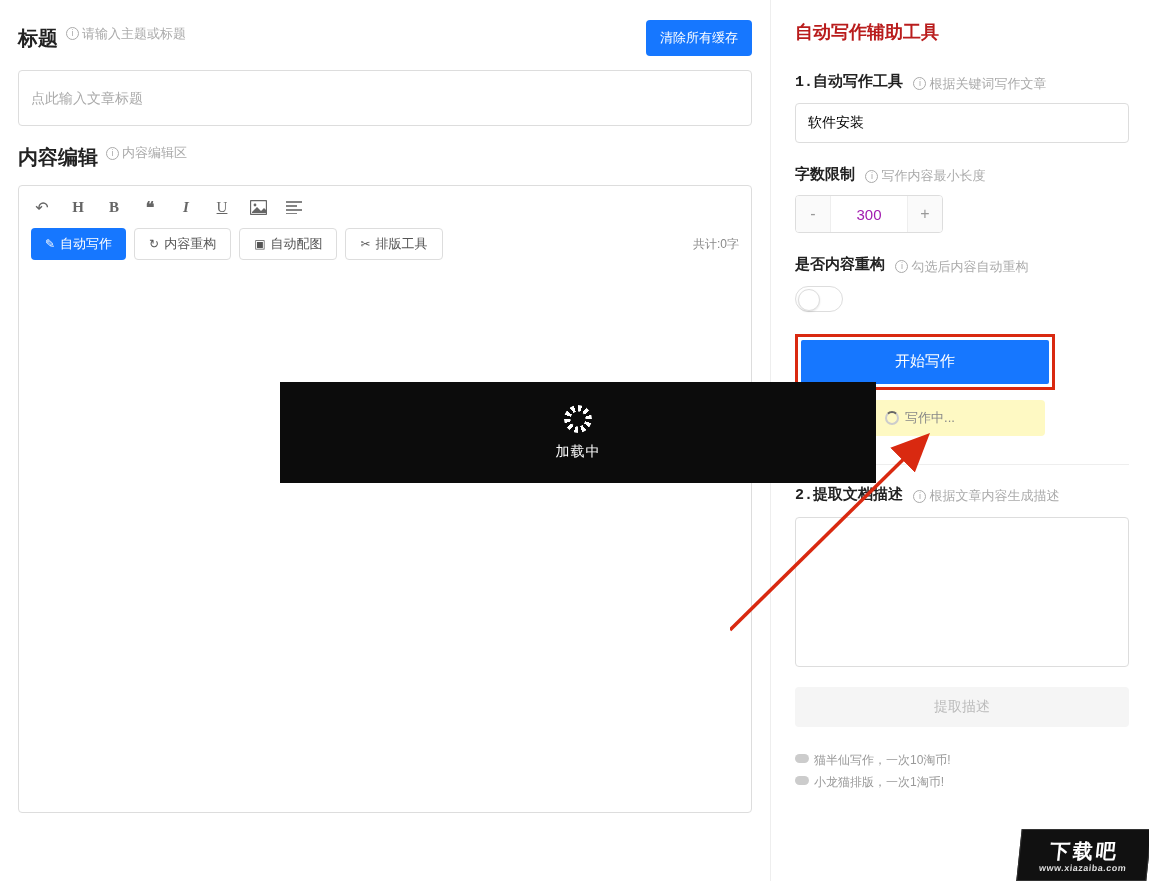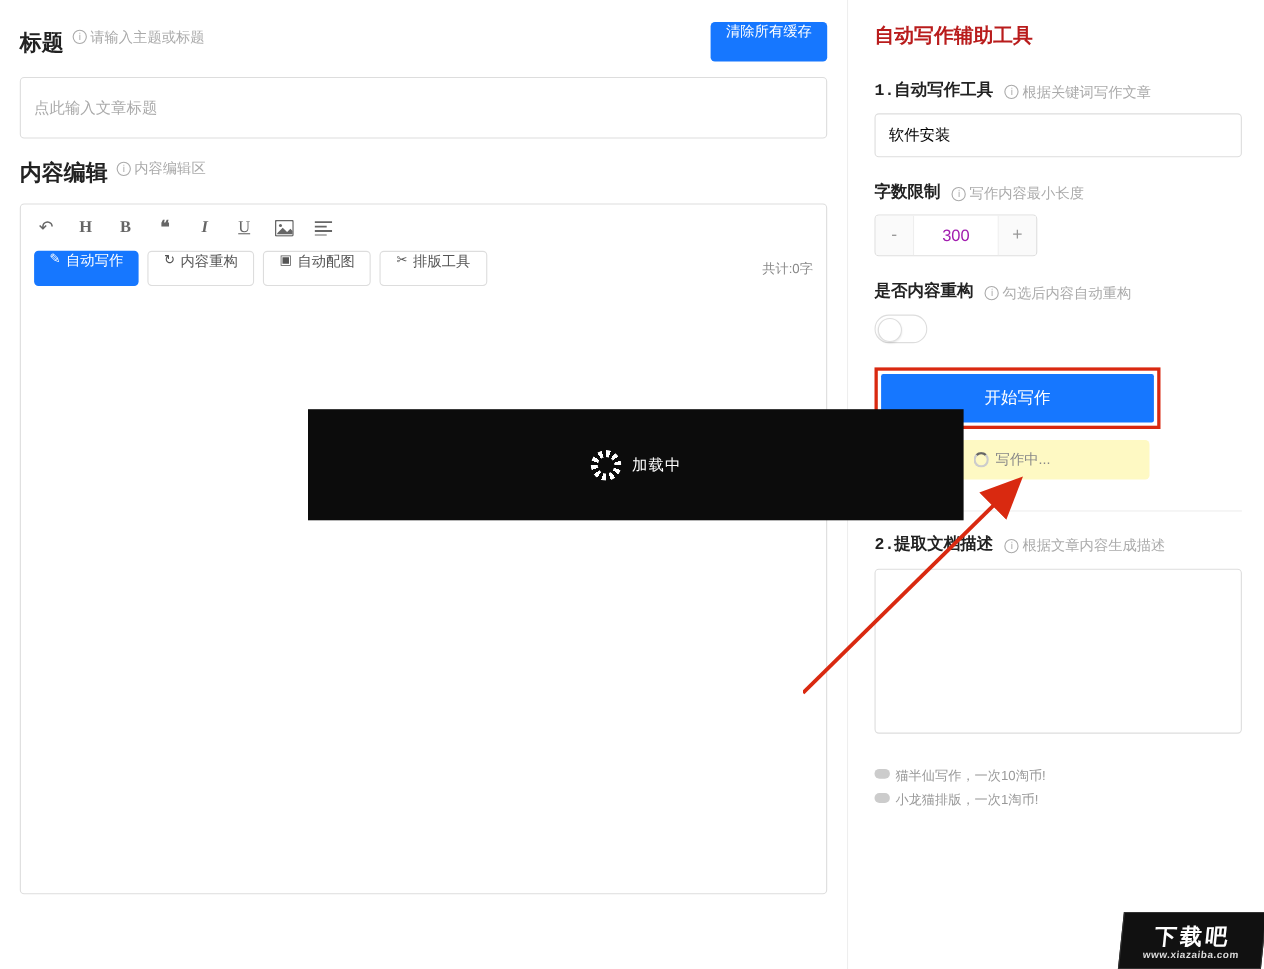--- a/index.html
+++ b/index.html
@@ -7,21 +7,21 @@
 .container { display: flex; height: 100%; }
 .main { flex: 0 0 770px; padding: 20px 18px; }
 .sidebar { flex: 0 0 379px; padding: 20px 20px 20px 24px; border-left: 1px solid #eee; }
 
 .sec-header { display: flex; align-items: flex-start; margin-bottom: 14px; }
 .sec-title { font-size: 20px; font-weight: bold; color: #222; margin-right: 8px; }
 .hint { font-size: 13px; color: #aaa; display: inline-flex; align-items: center; gap: 3px; }
 .hint-icon { display: inline-flex; width: 13px; height: 13px; border: 1px solid #aaa; border-radius: 50%; font-size: 9px; line-height: 11px; justify-content: center; color: #aaa; }
 
 .title-row { display: flex; justify-content: space-between; align-items: center; margin-bottom: 14px; }
-.btn { display: inline-flex; align-items: flex-start; justify-content: center; border-radius: 4px; font-size: 13px; cursor: pointer; border: none; padding: 0 14px; height: 32px; }
+.btn { display: inline-flex; align-items: center; justify-content: center; border-radius: 4px; font-size: 13px; cursor: pointer; border: none; padding: 0 14px; height: 32px; }
 .btn-primary { background: #1677ff; color: #fff; }
 .btn-outline { background: #fff; color: #555; border: 1px solid #ddd; }
 .btn-icon { margin-right: 5px; font-size: 12px; }
 
 .title-input { width: 100%; height: 56px; border: 1px solid #ddd; border-radius: 4px; padding: 0 12px; font-size: 14px; color: #333; margin-bottom: 18px; }
 .title-input::placeholder { color: #aaa; }
 
 .editor { border: 1px solid #ddd; border-radius: 4px; min-height: 620px; background: #fff; }
 .toolbar { padding: 10px 12px 0 12px; }
 .toolbar-row { display: flex; gap: 14px; align-items: center; margin-bottom: 10px; }
@@ -49,21 +49,21 @@
 .writing-status { width: 250px; height: 36px; background: #fef9c3; color: #888; display: flex; align-items: center; justify-content: center; border-radius: 4px; font-size: 13px; margin-top: 6px; gap: 6px; }
 .writing-spinner { width: 14px; height: 14px; border: 2px solid #ccc; border-top-color: #666; border-radius: 50%; animation: spin 1s linear infinite; }
 @keyframes spin { to { transform: rotate(360deg); } }
 
 .hr { height: 1px; background: #eee; margin: 28px 0 20px 0; }
 .textarea { width: 100%; height: 150px; border: 1px solid #ddd; border-radius: 4px; margin-top: 12px; resize: none; }
 .extract-btn { width: 100%; height: 40px; background: #f5f5f5; color: #bbb; display: flex; align-items: center; justify-content: center; border-radius: 4px; margin-top: 16px; font-size: 14px; }
 .notes { margin-top: 14px; font-size: 12px; color: #999; line-height: 22px; }
 .notes .cloud { display: inline-block; width: 14px; height: 9px; background: #ccc; border-radius: 6px; margin-right: 5px; position: relative; top: -1px; }
 
-.loading-modal { position: absolute; left: 280px; top: 372px; width: 596px; height: 101px; background: #0c0c0c; color: #fff; display: flex; flex-direction: row; align-items: center; justify-content: center; gap: 10px; }
+.loading-modal { position: absolute; left: 280px; top: 382px; width: 596px; height: 101px; background: #0c0c0c; color: #fff; display: flex; flex-direction: column; align-items: center; justify-content: center; gap: 10px; }
 .loading-modal .sp { width: 28px; height: 28px; border-radius: 50%; position: relative; }
 .loading-modal .sp::before { content: ""; position: absolute; inset: 0; border-radius: 50%; background: repeating-conic-gradient(#fff 0 18deg, transparent 18deg 36deg); -webkit-mask: radial-gradient(circle, transparent 7px, #000 8px); mask: radial-gradient(circle, transparent 7px, #000 8px); animation: spin 1.2s linear infinite; }
 .loading-text { font-size: 14px; letter-spacing: 1px; }
 
 .arrow-svg { position: absolute; left: 730px; top: 430px; pointer-events: none; }
 
 .watermark { position: absolute; right: 0; bottom: 0; width: 130px; height: 52px; background: #111; color: #fff; display: flex; flex-direction: column; align-items: center; justify-content: center; font-weight: bold; transform: skewX(-6deg); border: 1px solid #333; }
 .watermark .big { font-size: 20px; letter-spacing: 3px; font-family: "SimHei", sans-serif; }
 .watermark .small { font-size: 9px; letter-spacing: 0.5px; color: #ddd; margin-top: -2px; }
 </style>
@@ -192,20 +192,23 @@
 
     <div class="hr"></div>
 
     <div class="side-section">
       <span class="side-label">2.提取文档描述</span>
       <span class="hint">
           <span class="hint-icon">i</span>
           <span>根据文章内容生成描述</span>
         </span>
       <textarea class="textarea" style=""></textarea>
+      <div class="extract-btn">
+          <span>提取描述</span>
+        </div>
     </div>
 
     <div class="notes">
       <div><span class="cloud"></span><span>猫半仙写作，一次10淘币!</span></div>
       <div><span class="cloud"></span><span>小龙猫排版，一次1淘币!</span></div>
     </div>
   </div>
 </div>
 
 <div class="loading-modal">

